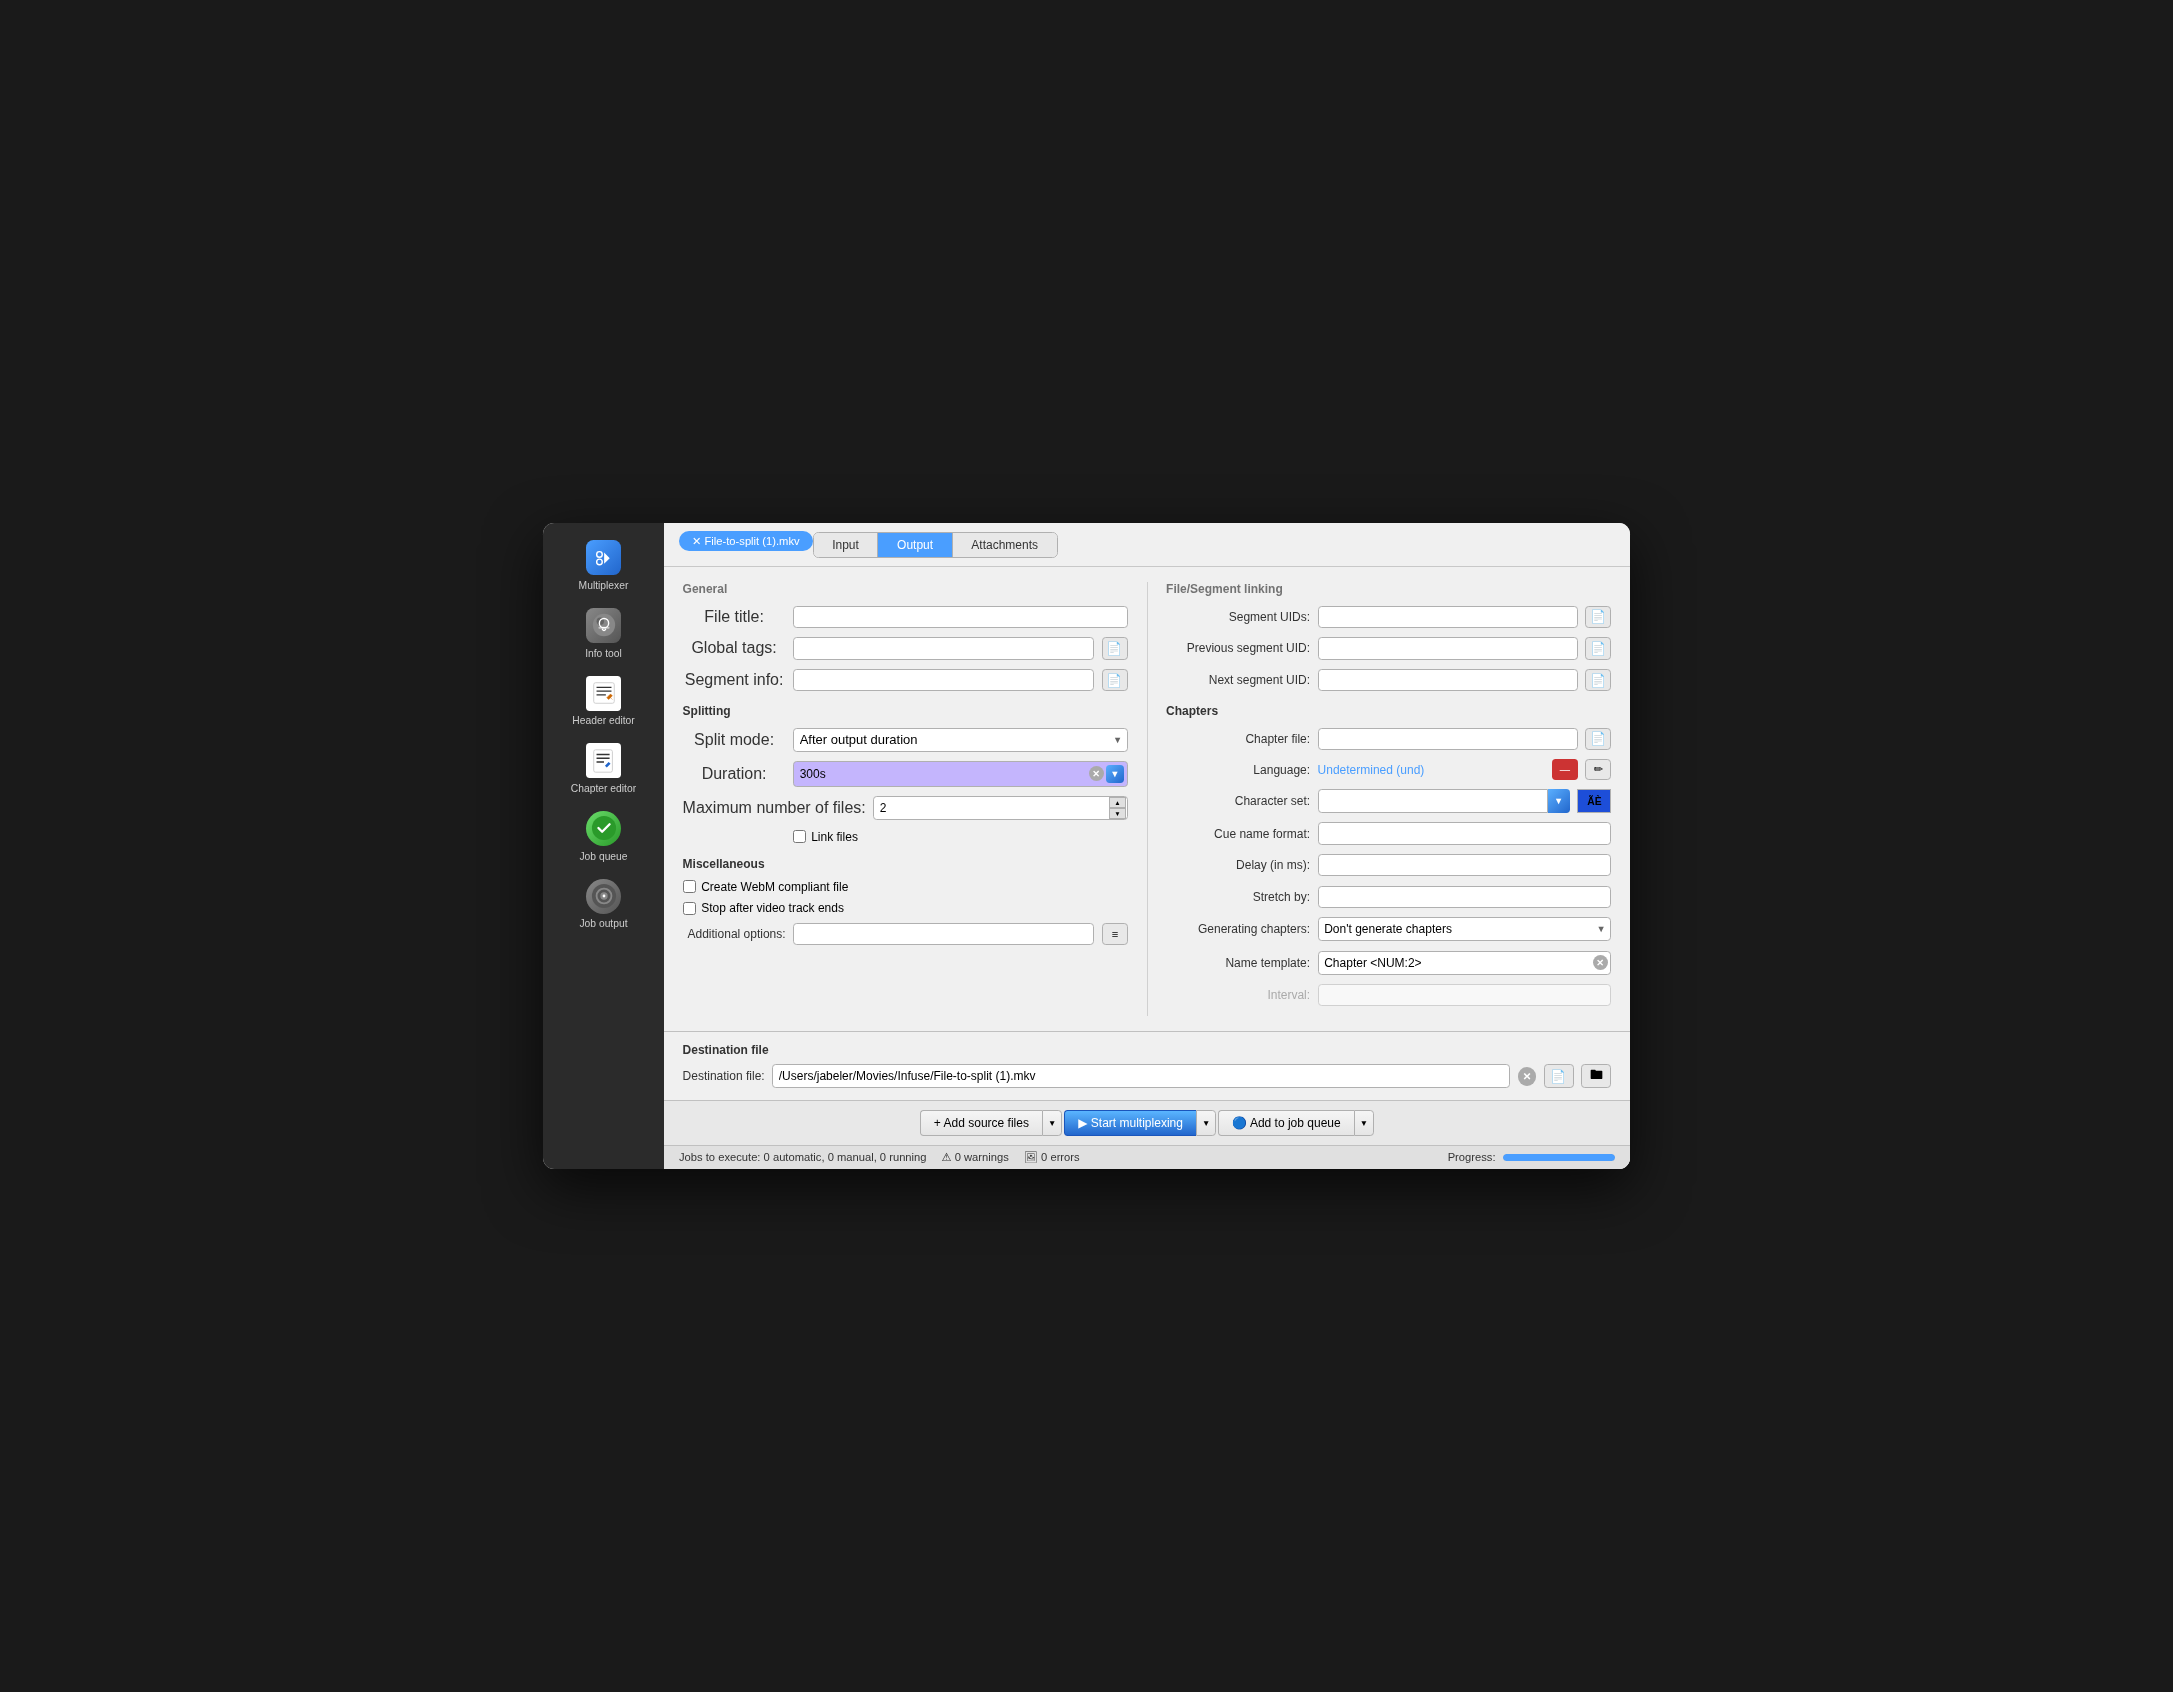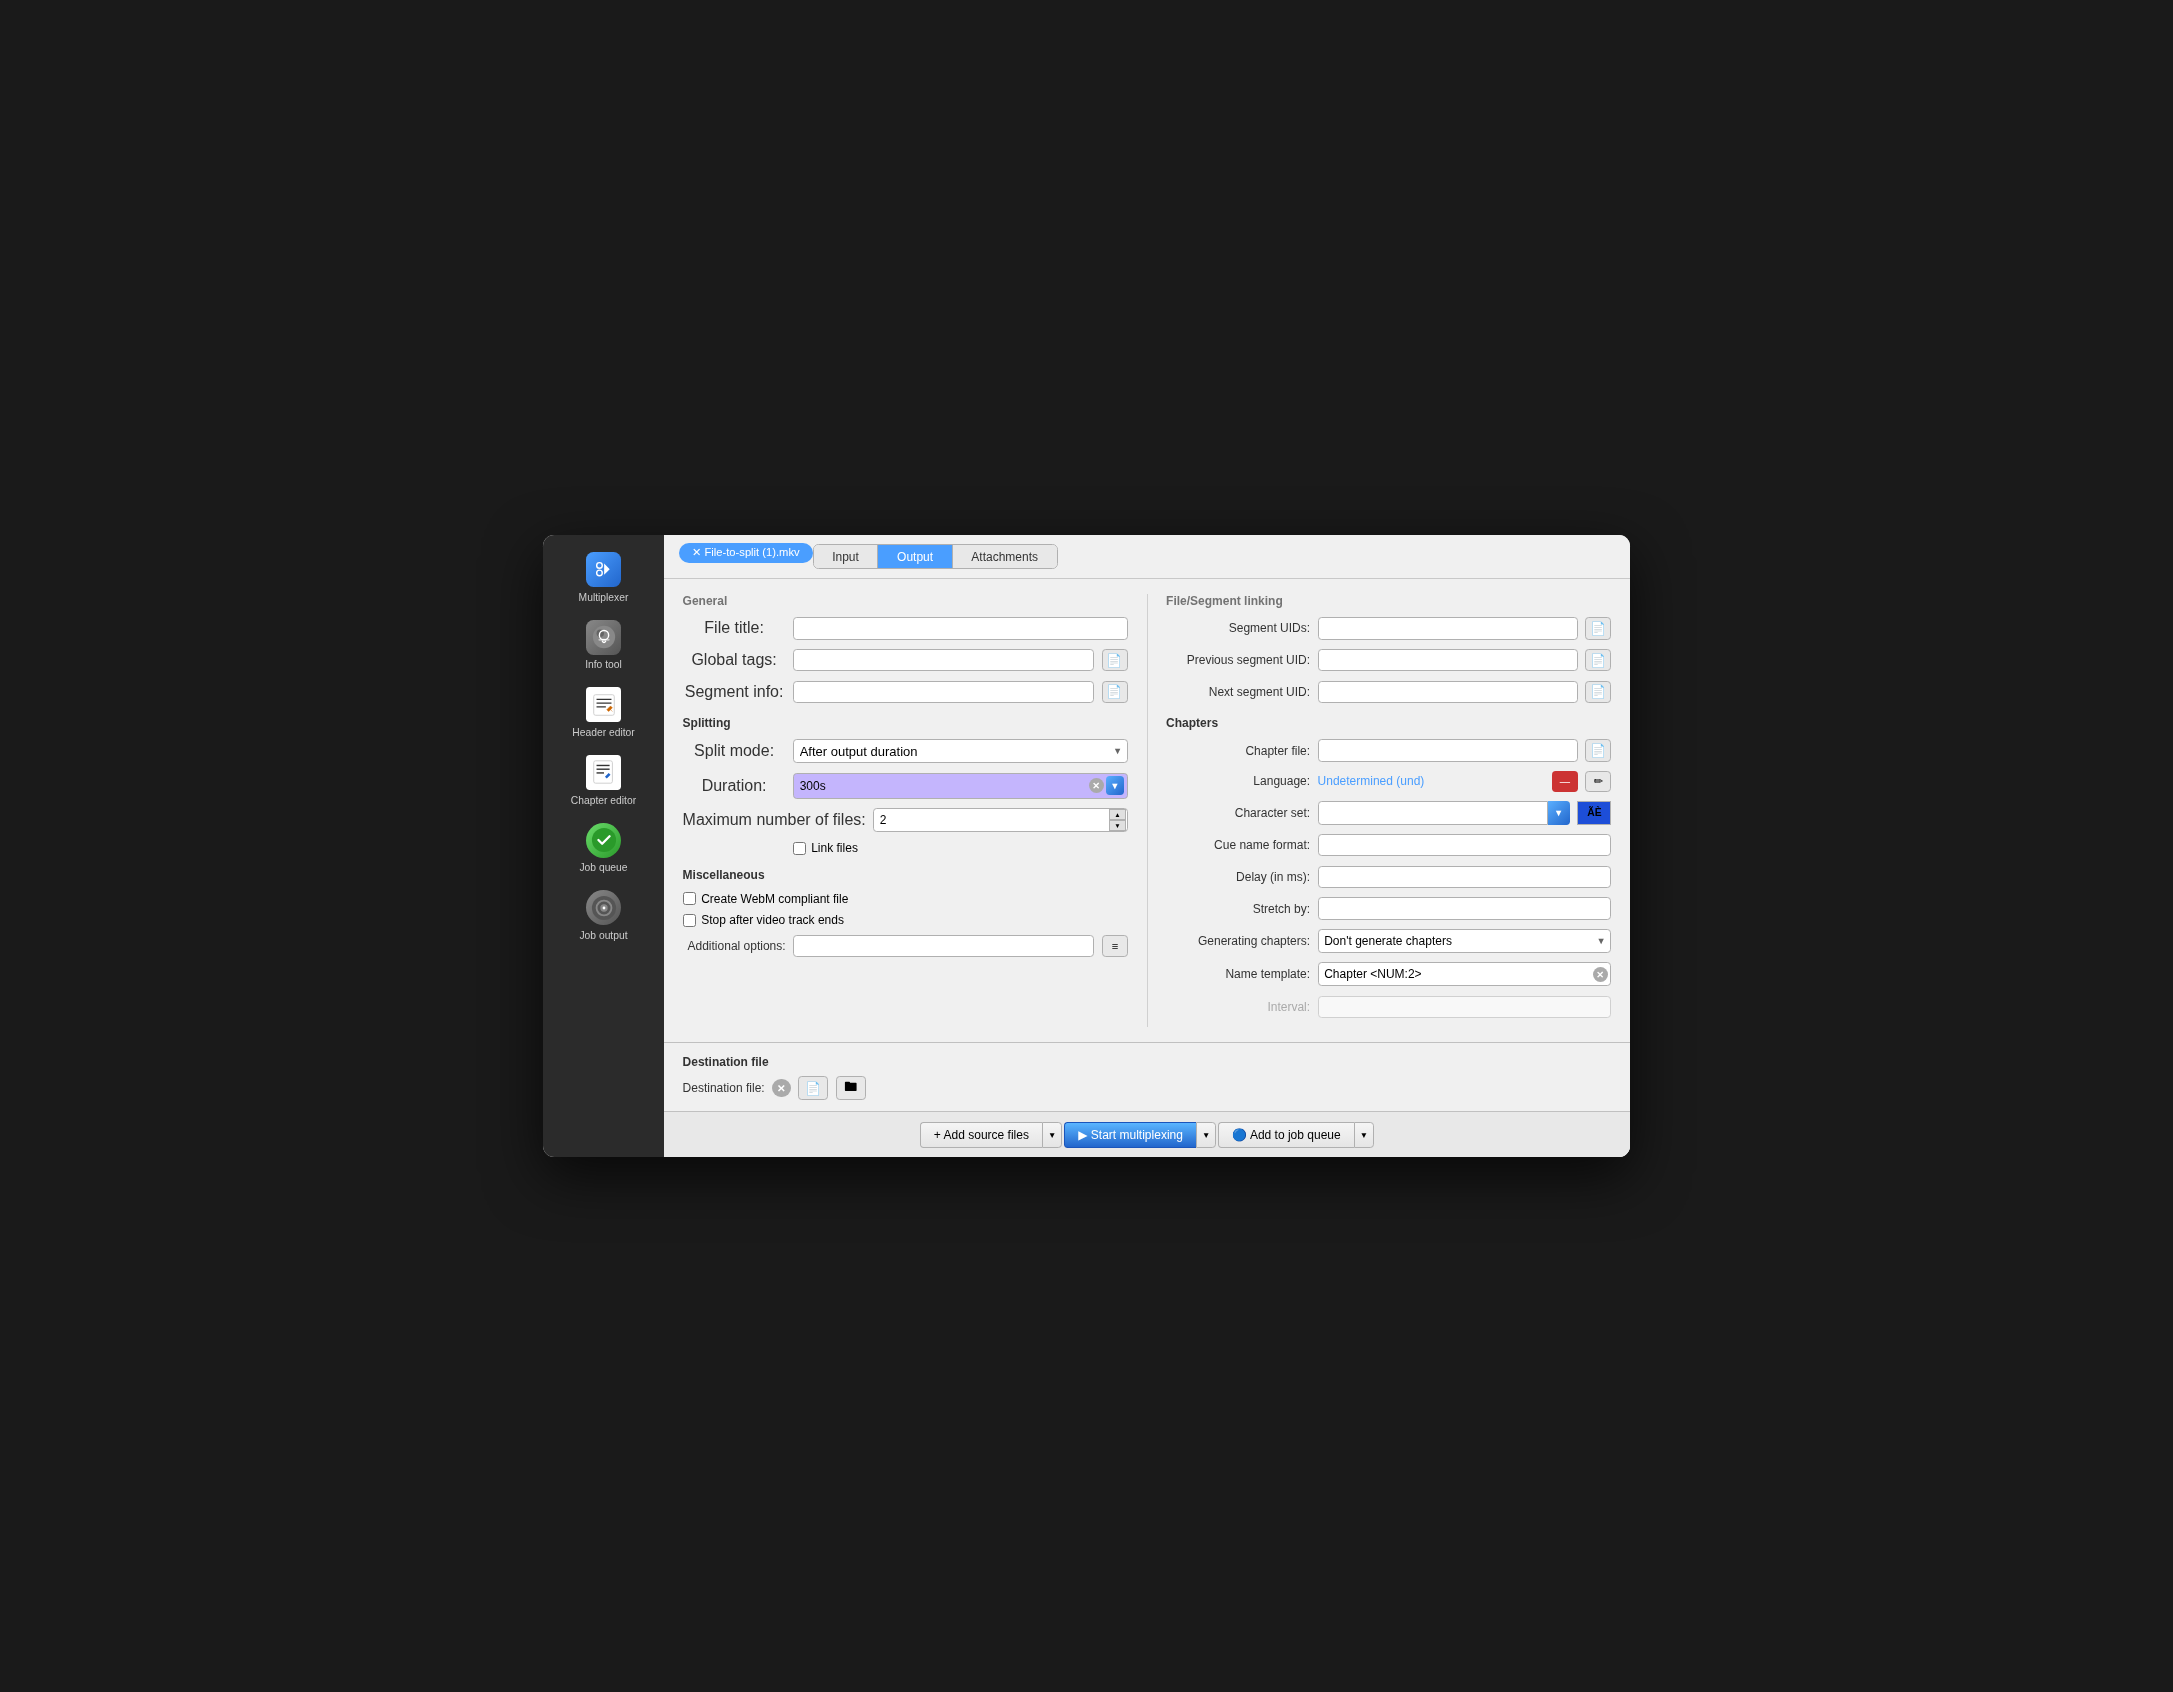--- a/index.html
+++ b/index.html
@@ -953,20 +953,21 @@
                 <input class="interval-input-disabled" type="text" value="" disabled="" style="">
               </div>
             </div>
           </div>
         </div>
 
         <div class="dest-section">
           <div class="dest-title">Destination file</div>
           <div class="dest-row">
             <span class="dest-label">Destination file:</span>
+            <input class="dest-input" type="text" value="/Users/jabeler/Movies/Infuse/File-to-split (1).mkv" style="">
             <div class="dest-clear">✕</div>
             <button class="dest-file-btn">📄</button>
             <button class="dest-file-btn">🖿</button>
           </div>
         </div>
       </div>
 
       <div class="bottom-toolbar">
         <div class="toolbar-btn-group">
           <button class="toolbar-btn">
@@ -981,16 +982,27 @@
           <button class="toolbar-btn-dropdown">▼</button>
         </div>
         <div class="toolbar-btn-group">
           <button class="toolbar-btn">
             <span>🔵 Add to job queue</span>
           </button>
           <button class="toolbar-btn-dropdown">▼</button>
         </div>
       </div>
 
+      <div class="statusbar">
+        <span>Jobs to execute:  0 automatic, 0 manual, 0 running</span>
+        <span>⚠ 0 warnings</span>
+        <span>🖼 0 errors</span>
+        <div class="status-progress">
+          <span>Progress:</span>
+          <div class="progress-bar-track">
+            <div class="progress-bar-fill" style="width:100%"></div>
+          </div>
+        </div>
+      </div>
     </div>
   </div>
 </div>
 
 
 </body></html>

